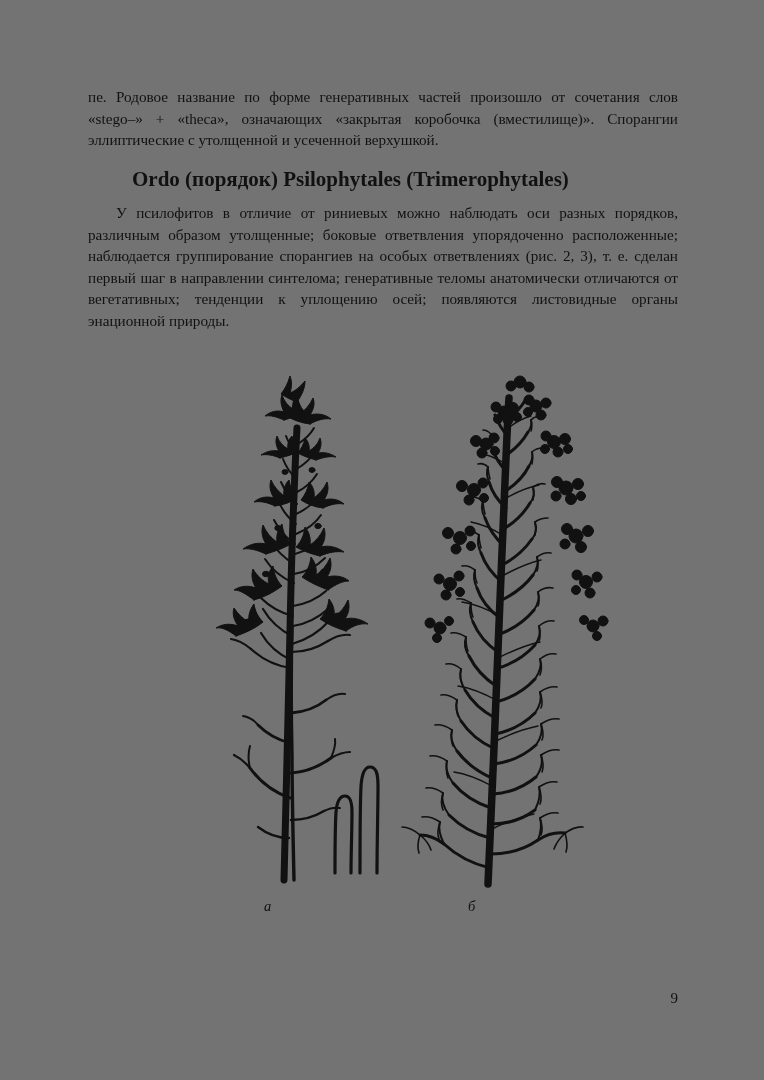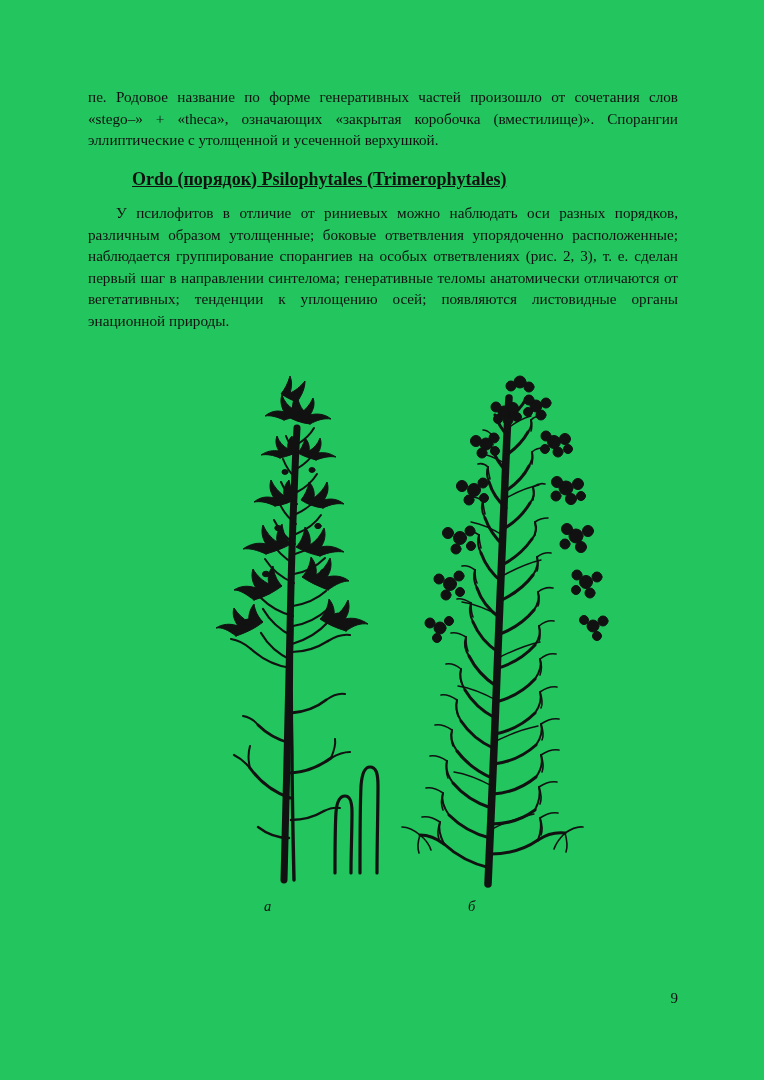--- a/index.html
+++ b/index.html
@@ -13,47 +13,46 @@
     position: relative;
     font-family: "Liberation Serif", serif;
     color: #111111;
     overflow: hidden;
   }
   .page {
     position: absolute;
     left: 0; top: 0;
     width: 764px;
     height: 1080px;
-    background: #22c55e;
+    background: #737373;
   }
   .content {
     position: absolute;
     left: 88px;
     top: 86px;
     width: 590px;
   }
   p.body-text {
     margin: 0;
     font-size: 15.2px;
     line-height: 21.5px;
     text-align: justify;
     text-justify: inter-word;
     hyphens: manual;
   }
   p.para-indent {
     text-indent: 28px;
   }
   h2.heading {
     margin: 18px 0 12px 0;
-    font-size: 18px;
+    font-size: 21px;
     line-height: 21.5px;
     font-weight: bold;
     text-indent: 44px;
     text-align: left;
-    text-decoration: underline;
   }
   .figure {
     position: absolute;
     left: 88px;
     top: 368px;
     width: 590px;
     height: 570px;
   }
   .fig-canvas {
     position: absolute;

